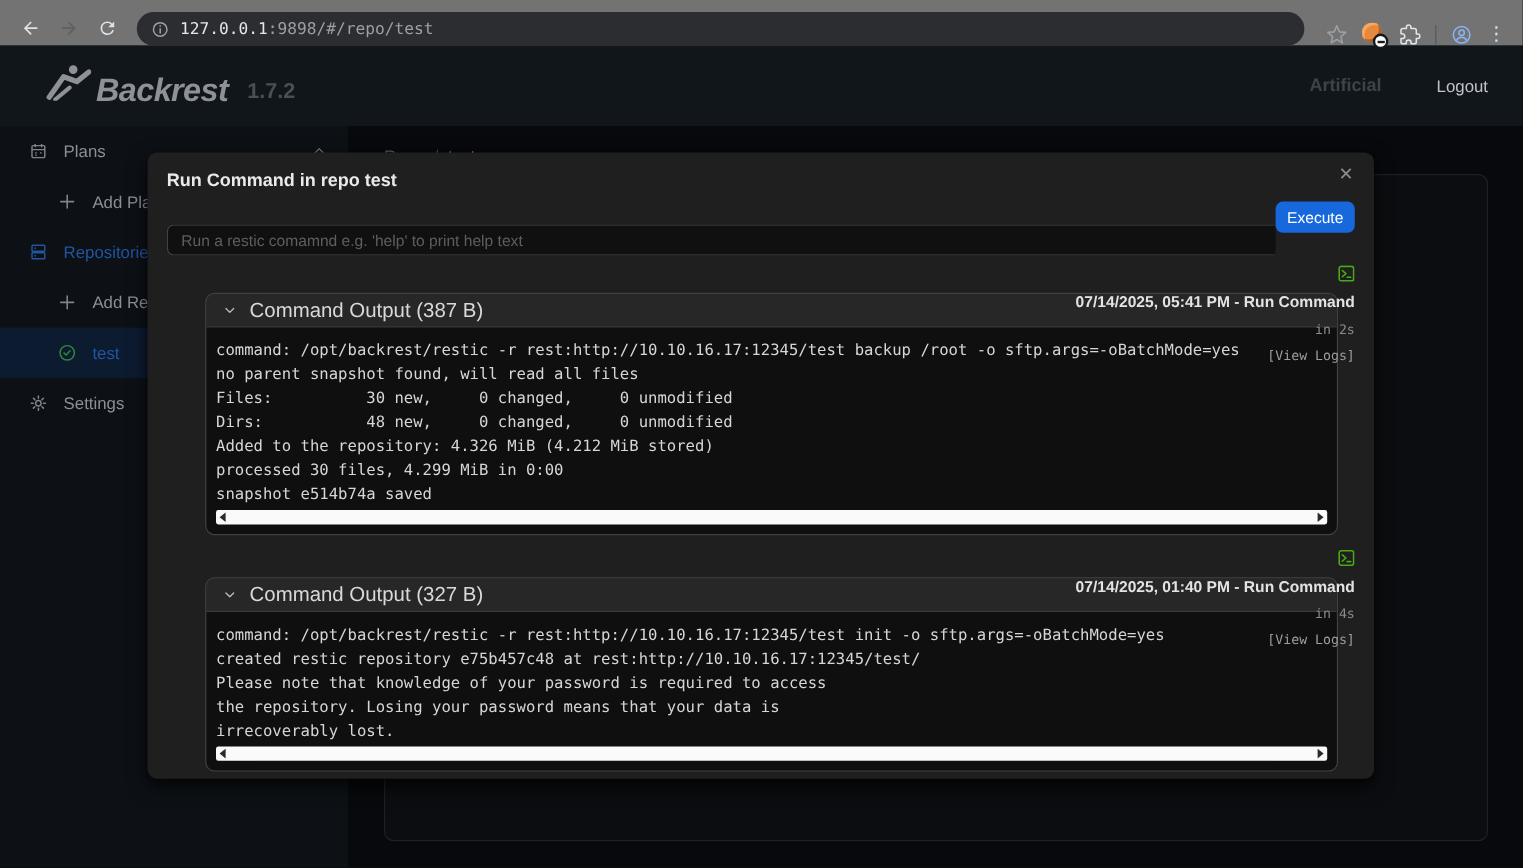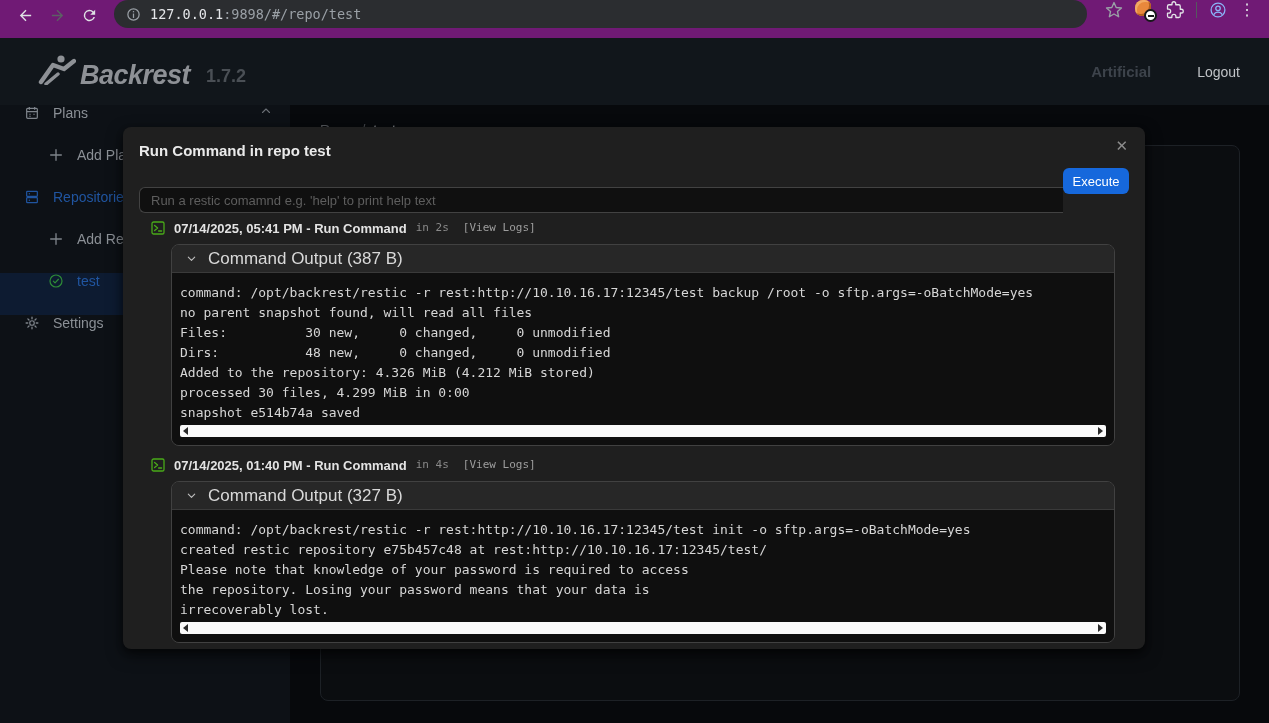--- a/index.html
+++ b/index.html
@@ -6,22 +6,22 @@
   html,body { width:1269px; height:723px; }
   body {
     position:relative; overflow:hidden;
     background:#060809;
     font-family:"Liberation Sans", sans-serif;
     -webkit-font-smoothing:antialiased;
   }
 
   
   .browser-bar {
-    height:38px; background:#701a75;
-    display:flex; align-items:flex-start; padding:0 10px; gap:2px;
+    height:38px; background:#737373;
+    display:flex; align-items:flex-end; padding:0 10px; gap:2px;
   }
   .nav-btn {
     width:30px; height:30px; border-radius:50%;
     display:flex; align-items:center; justify-content:center;
     color:#dfe1e5; flex:0 0 auto; cursor:pointer;
   }
   .nav-btn.disabled { color:#5c6064; }
   .nav-btn svg { width:17px; height:17px; }
   .url-pill {
     flex:1; height:28px; background:#2b2d30; border-radius:14px;
@@ -59,21 +59,21 @@
   .logo-text { font-size:27px; font-weight:bold; font-style:italic; color:#8e9196; letter-spacing:-0.5px; line-height:1; }
   .version { font-size:18px; font-weight:bold; color:#4a4f55; margin-left:12px; padding-bottom:2px; }
   .header-spacer { flex:1; }
   .user-name { font-size:15px; font-weight:bold; color:#3d434b; }
   .logout { font-size:14px; color:#c0c3c7; margin-left:46px; cursor:pointer; }
 
   
   .app-body { display:flex; height:618px; background:#07090c; }
   .sidebar { width:290px; background:#0d1116; flex:0 0 auto; }
   .side-row {
-    height:42px; display:flex; gap:13px;
+    height:42px; display:flex; align-items:center; gap:13px;
     padding:0 18px 0 24px; color:#8b9096; font-size:14px; cursor:pointer;
   }
   .side-row .s-icon { width:16px; height:16px; display:flex; color:#7e848b; flex:0 0 auto; }
   .side-row .s-icon svg { width:16px; height:16px; }
   .side-row.indent { padding-left:48px; }
   .side-row.blue, .side-row.blue .s-icon { color:#2055a0; }
   .side-row.selected { background:#0d1b31; }
   .side-row.selected .s-icon { color:#2e8b37; }
   .side-spacer { flex:1; }
   .chev { color:#6a6f75; display:flex; }
@@ -105,21 +105,21 @@
     font-family:"Liberation Sans", sans-serif;
     margin-top:19px;
   }
   .cmd-input::placeholder { color:#5e5e5e; }
   .execute-btn {
     width:66px; height:26px; background:#1668dc; color:#fff; border:none;
     border-radius:6px; font-size:13px; cursor:pointer; font-family:"Liberation Sans", sans-serif;
   }
 
   .entries { padding-left:12px; }
-  .entry-head { display:flex; align-items:flex-start; gap:9px; height:16px; margin-bottom:7px; }
+  .entry-head { display:flex; align-items:flex-end; gap:9px; height:16px; margin-bottom:7px;flex-direction:column; }
   .term-icon { color:#49aa19; display:flex; }
   .term-icon svg { width:14px; height:14px; }
   .entry-title { font-size:13px; font-weight:bold; color:#e3e3e3; white-space:nowrap; }
   .entry-meta { font-family:"DejaVu Sans Mono", monospace; font-size:11px; color:#8a8a8a; white-space:nowrap; }
   .view-logs { font-family:"DejaVu Sans Mono", monospace; font-size:11px; color:#9d9d9d; margin-left:5px; cursor:pointer; white-space:nowrap; }
 
   .panel { margin:0 14px 12px 20px; border:1px solid #414141; border-radius:8px; overflow:hidden; }
   .panel-head {
     height:28px; background:#272727; display:flex; align-items:center; gap:11px;
     padding:0 14px; font-size:17px; color:#d9d9d9; border-bottom:1px solid #3a3a3a; cursor:pointer;

